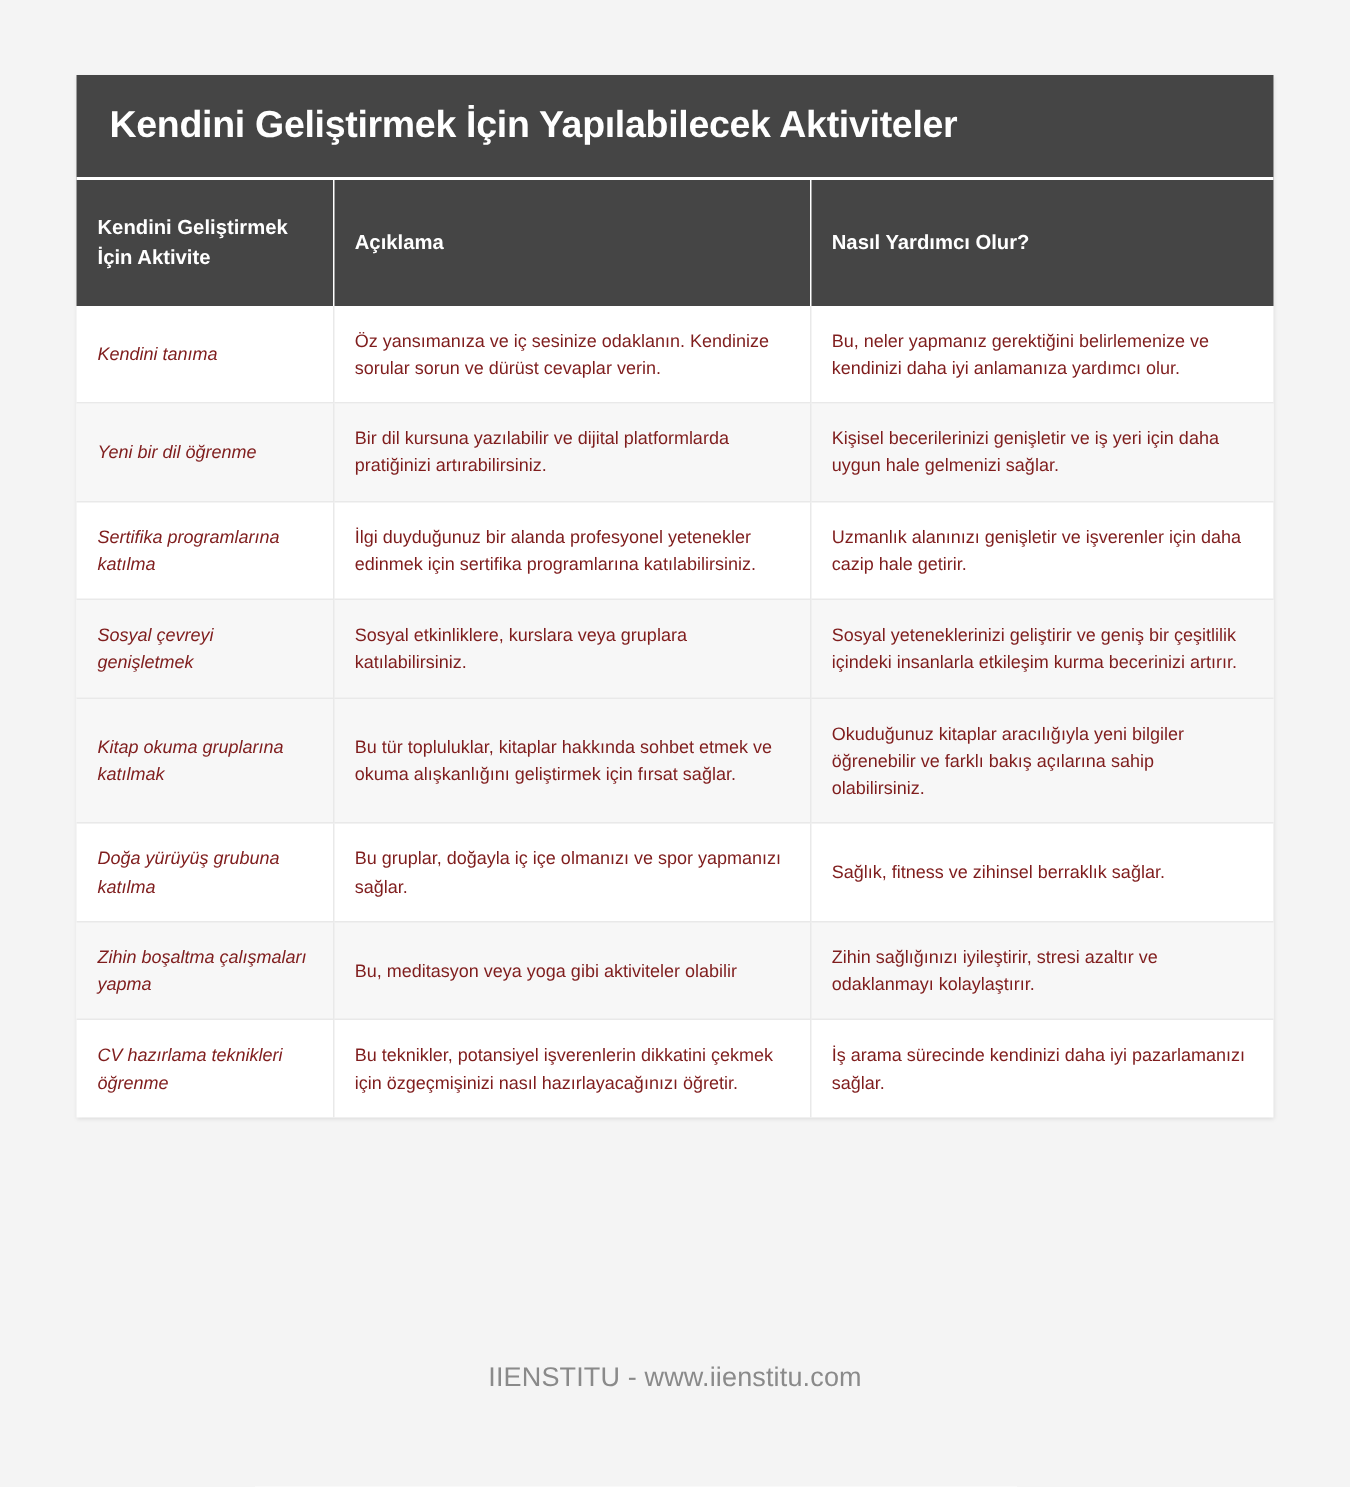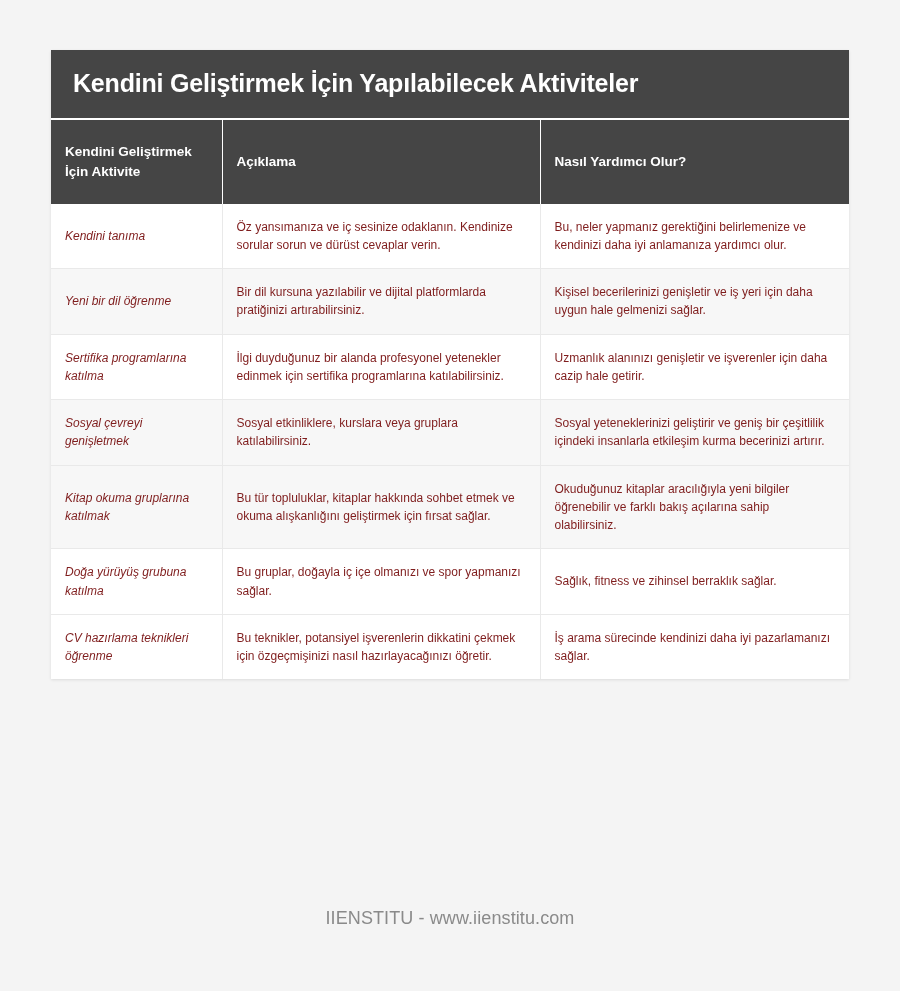--- a/index.html
+++ b/index.html
@@ -157,20 +157,25 @@
         <tr class="alt">
           <td class="col-activity">Kitap okuma gruplarına katılmak</td>
           <td>Bu tür topluluklar, kitaplar hakkında sohbet etmek ve okuma alışkanlığını geliştirmek için fırsat sağlar.</td>
           <td>Okuduğunuz kitaplar aracılığıyla yeni bilgiler öğrenebilir ve farklı bakış açılarına sahip olabilirsiniz.</td>
         </tr>
         <tr>
           <td class="col-activity">Doğa yürüyüş grubuna katılma</td>
           <td>Bu gruplar, doğayla iç içe olmanızı ve spor yapmanızı sağlar.</td>
           <td>Sağlık, fitness ve zihinsel berraklık sağlar.</td>
         </tr>
+        <tr class="alt">
+          <td class="col-activity">Zihin boşaltma çalışmaları yapma</td>
+          <td>Bu, meditasyon veya yoga gibi aktiviteler olabilir</td>
+          <td>Zihin sağlığınızı iyileştirir, stresi azaltır ve odaklanmayı kolaylaştırır.</td>
+        </tr>
         <tr>
           <td class="col-activity">CV hazırlama teknikleri öğrenme</td>
           <td>Bu teknikler, potansiyel işverenlerin dikkatini çekmek için özgeçmişinizi nasıl hazırlayacağınızı öğretir.</td>
           <td>İş arama sürecinde kendinizi daha iyi pazarlamanızı sağlar.</td>
         </tr>
       </tbody>
     </table>
 
   </div>
 

